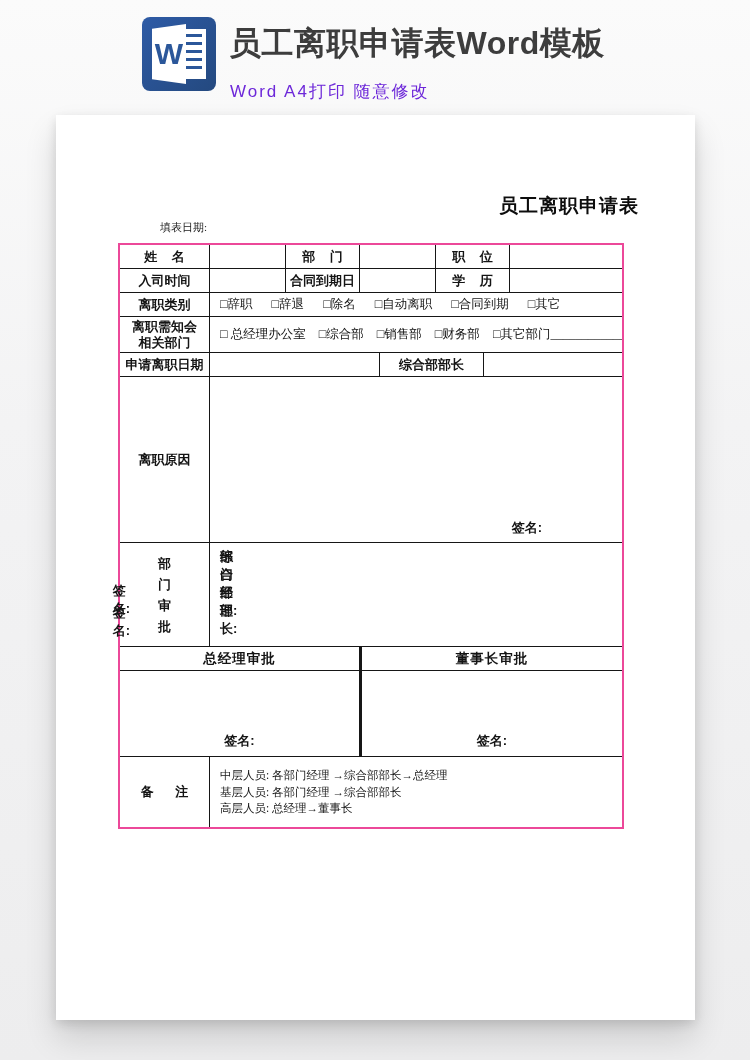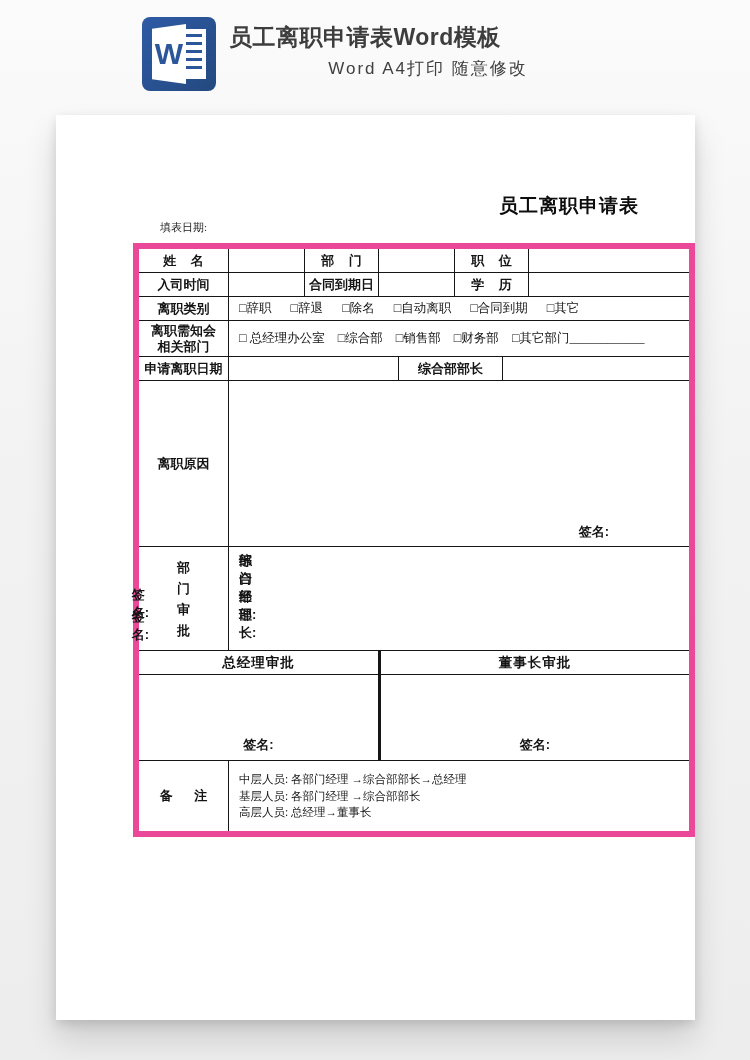--- a/index.html
+++ b/index.html
@@ -32,48 +32,48 @@
     background:#fff;
     clip-path:polygon(0 8%,100% 0,100% 100%,0 92%);
     display:flex; align-items:center; justify-content:center;
     font-family:"Liberation Sans","DejaVu Sans",sans-serif;
     font-weight:bold; font-size:30px; color:#2b579a;
     box-shadow:2px 0 3px rgba(0,0,0,.25);
   }
   .main-title {
     position:absolute; left:229px; top:22px;
     font-family:"Liberation Sans","DejaVu Sans",sans-serif;
-    font-weight:bold; font-size:23px; letter-spacing:.5px; color:#3d3d3d;
+    font-weight:bold; font-size:32px; letter-spacing:.5px; color:#3d3d3d;
     white-space:nowrap;
   }
   .sub-title {
-    position:absolute; left:230px; top:57px; width:396px; text-align:center;
-    font-family:"Liberation Sans","DejaVu Sans",sans-serif;
-    font-size:17px; letter-spacing:2px; color:#404040; white-space:nowrap;
+    position:absolute; left:230px; top:80px; width:396px; text-align:left;
+    font-family:"Liberation Sans","DejaVu Sans",sans-serif;
+    font-size:17px; letter-spacing:2px; color:#6d28d9; white-space:nowrap;
   }
 
   
   .page {
     position:absolute; left:56px; top:115px; width:639px; height:905px;
     background:#fff;
     box-shadow:0 4px 10px rgba(0,0,0,.12), 0 18px 30px rgba(0,0,0,.14);
   }
   .doc-title {
     position:absolute; top:78px; left:77px; width:506px; text-align:right;
     font-family:"Liberation Sans","DejaVu Sans",sans-serif;
     font-weight:bold; font-size:19px; color:#0d0d0d; letter-spacing:1px;
   }
   .fill-date {
     position:absolute; top:105px; left:104px; font-size:11px; color:#1c1c1c;
   }
 
   
   .form-table {
-    position:absolute; left:77px; top:128px; width:562px;
-    border:6px solid #ec4899; font-size:13px;
+    position:absolute; left:62px; top:128px; width:506px;
+    border:2px solid #ec4899; font-size:13px;
   }
   .row { display:flex; align-items:stretch; border-bottom:1px solid #161616; }
   .row:last-child { border-bottom:none; }
   .cell { border-right:1px solid #161616; position:relative; }
   .cell:last-child { border-right:none; }
   .w90{width:90px} .w76{width:76px} .w74{width:74px}
   .w104{width:104px} .w170{width:170px} .w242{width:242px}
   .flex1{flex:1; min-width:0;}
   .h24{height:24px} .h36{height:36px} .h166{height:166px}
   .h86{height:86px} .h70{height:70px}

